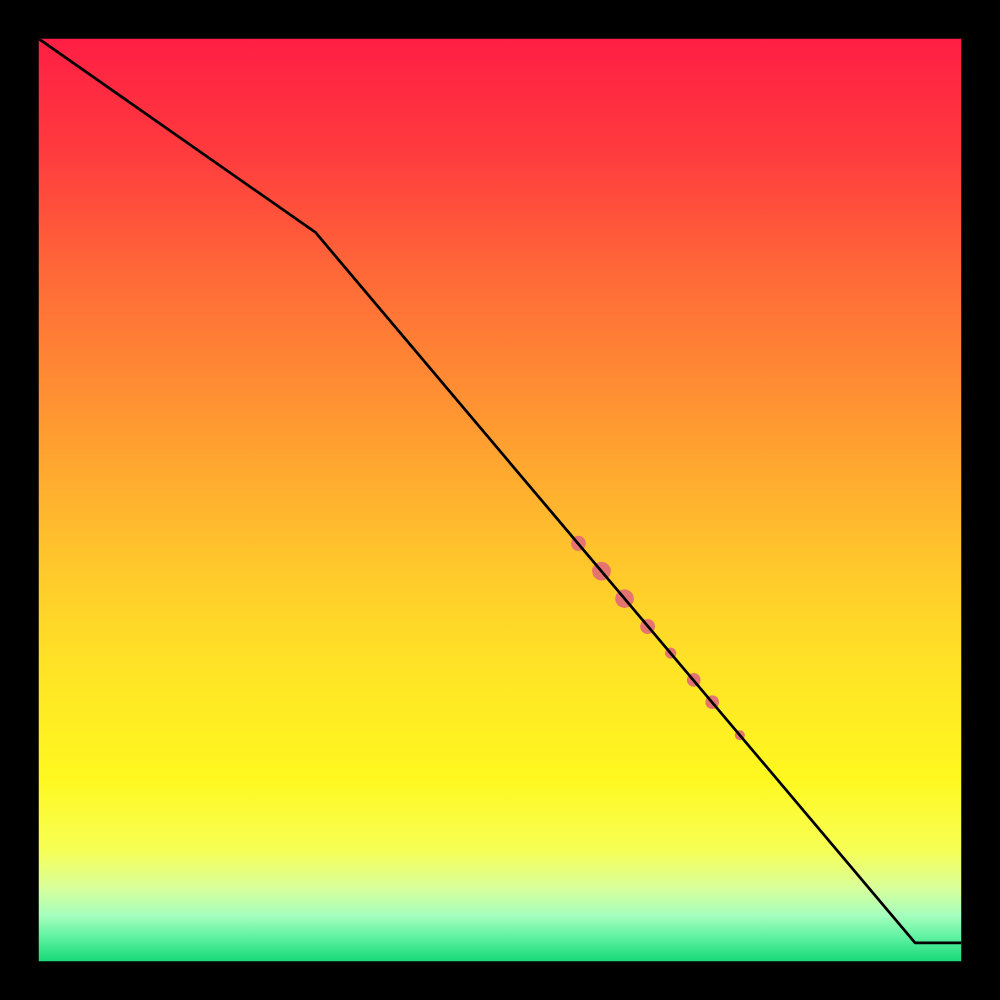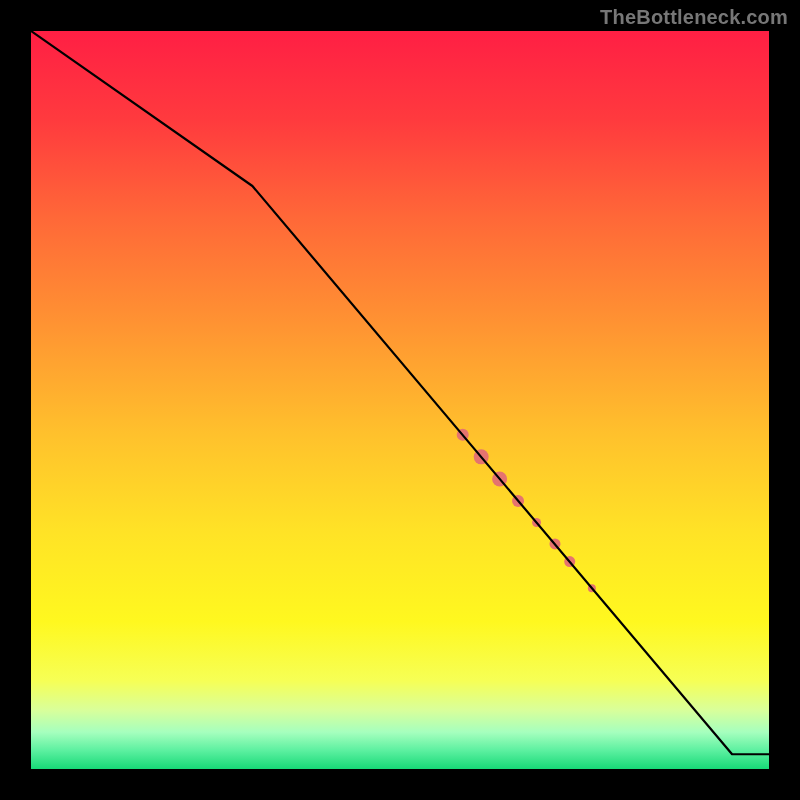--- a/index.html
+++ b/index.html
@@ -62,15 +62,14 @@
           <circle cx="518.08" cy="501.11" r="6" fill="#e5736f"></circle>
           <circle cx="536.53" cy="522.51" r="4.5" fill="#e5736f"></circle>
           <circle cx="554.98" cy="543.91" r="5.5" fill="#e5736f"></circle>
           <circle cx="569.74" cy="561.62" r="5.5" fill="#e5736f"></circle>
           <circle cx="591.88" cy="588.19" r="4" fill="#e5736f"></circle>
         </g>
     <path id="curve-path" fill="none" stroke-linecap="round" stroke-linejoin="round" d="M 31.00 31.00 L 252.40 185.98 L 732.10 754.24 L 769.00 754.24" stroke="#000000" stroke-width="2.2"></path>
   </g>
 </svg>
 
-<div class="watermark">TheBottleneck.com</div>
 
 </div>
 
 </body></html>

